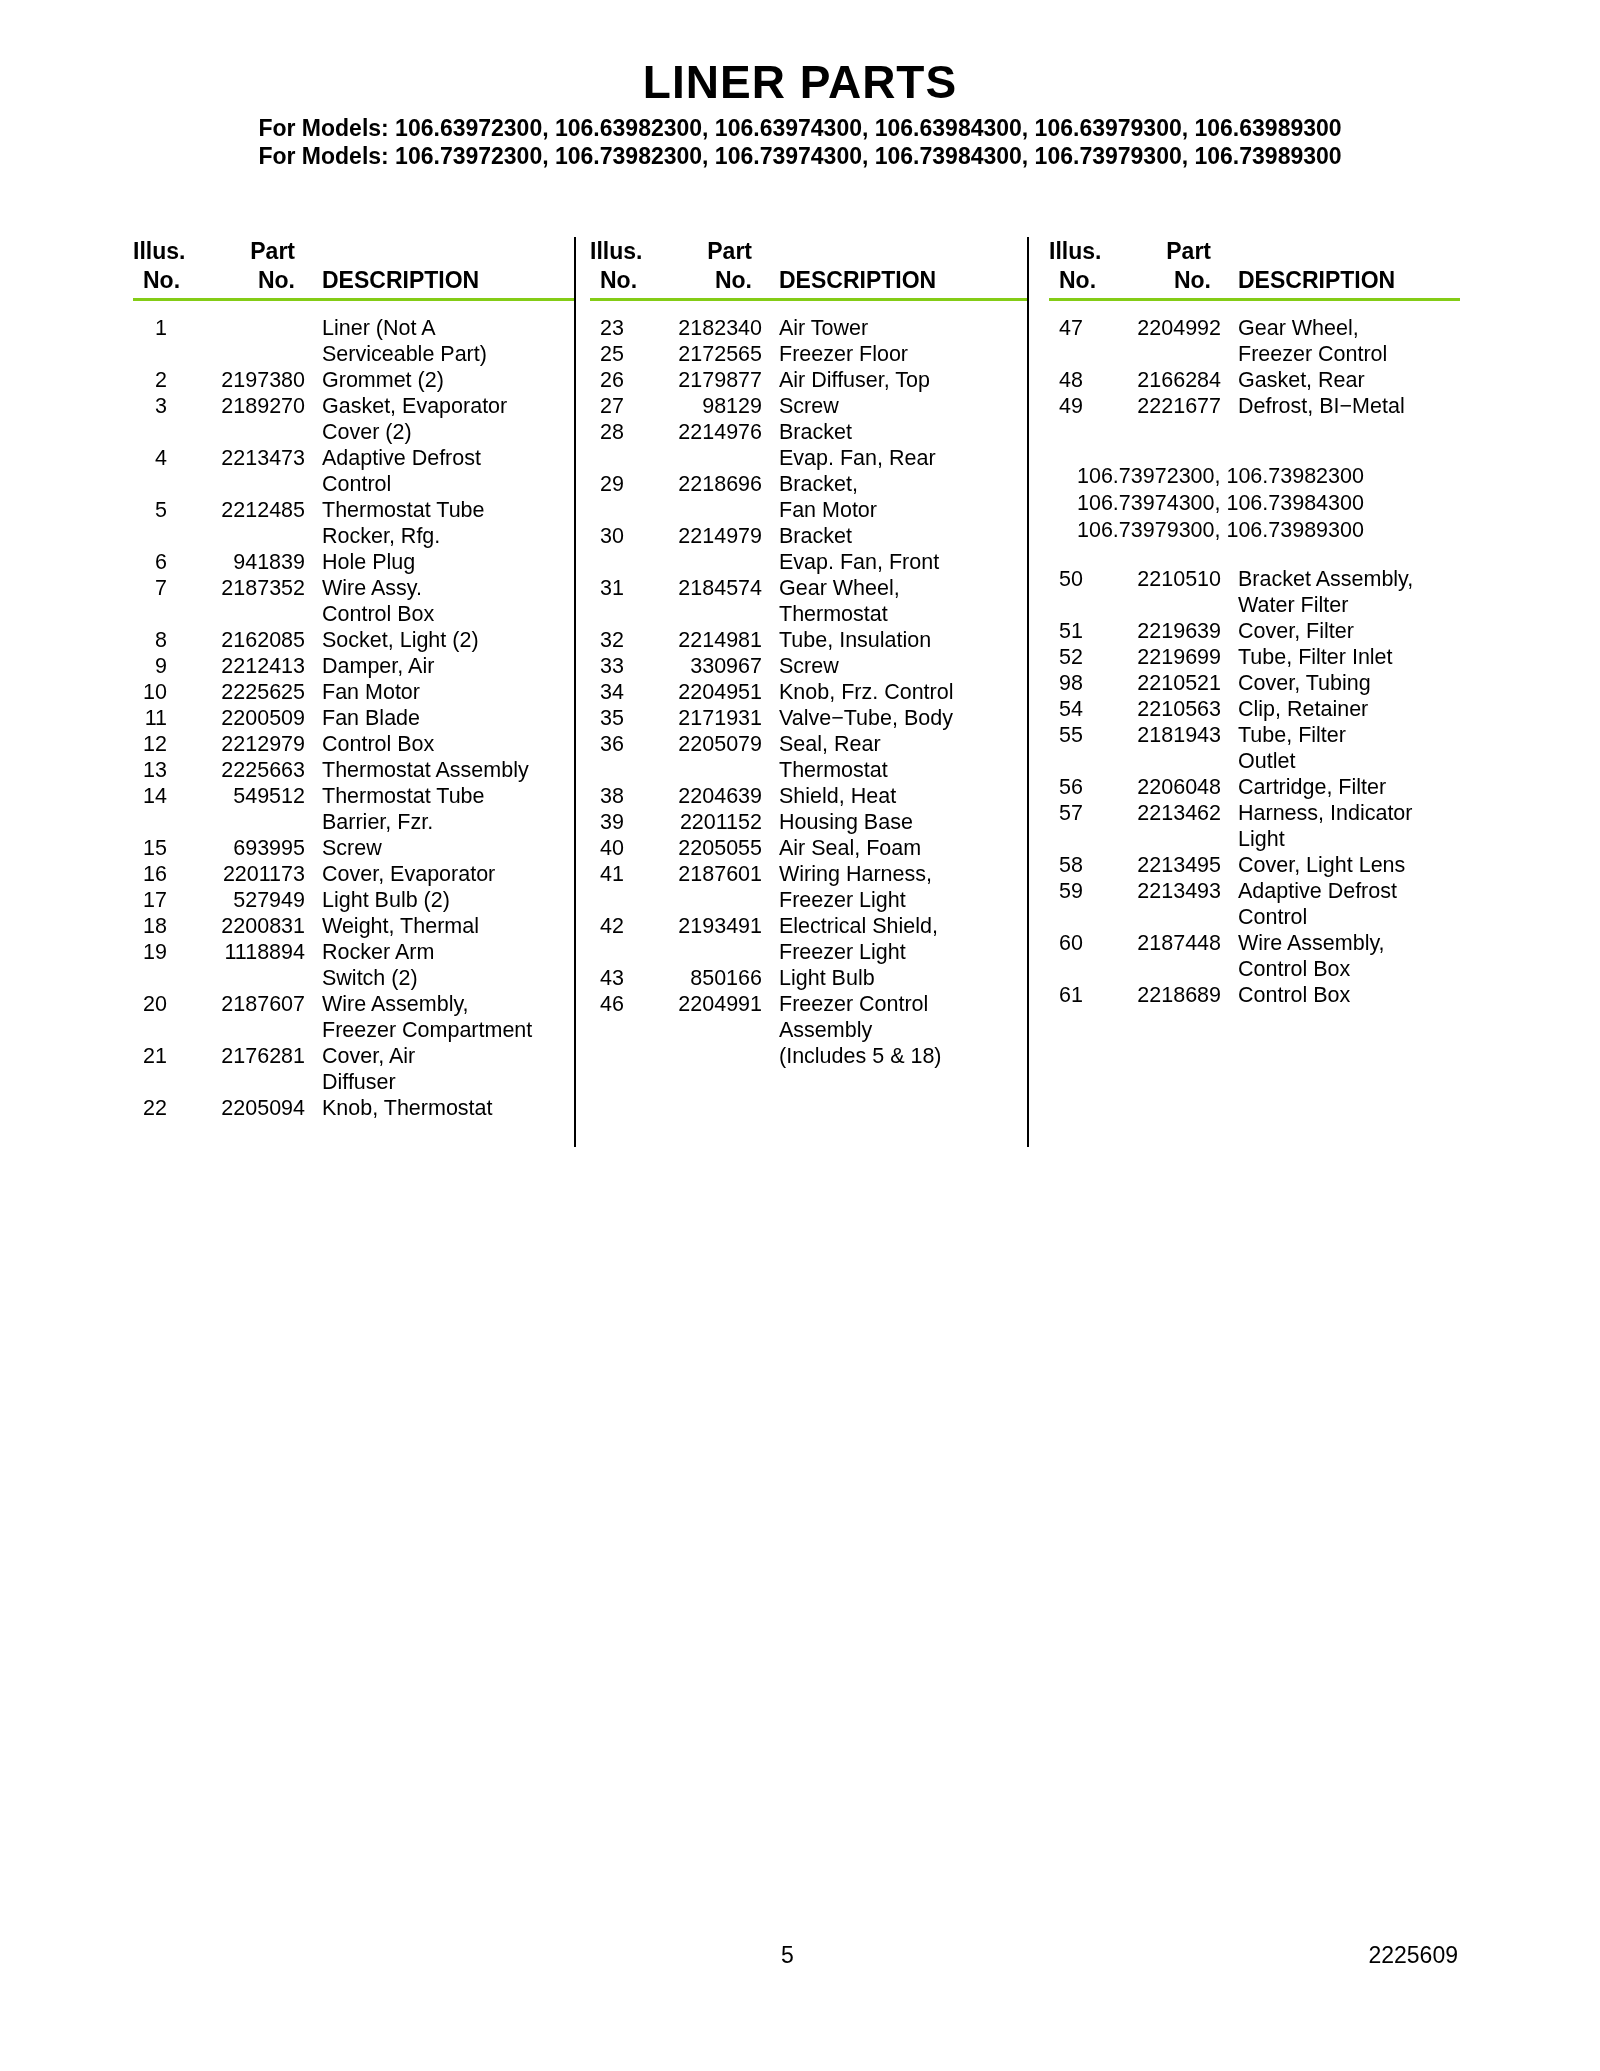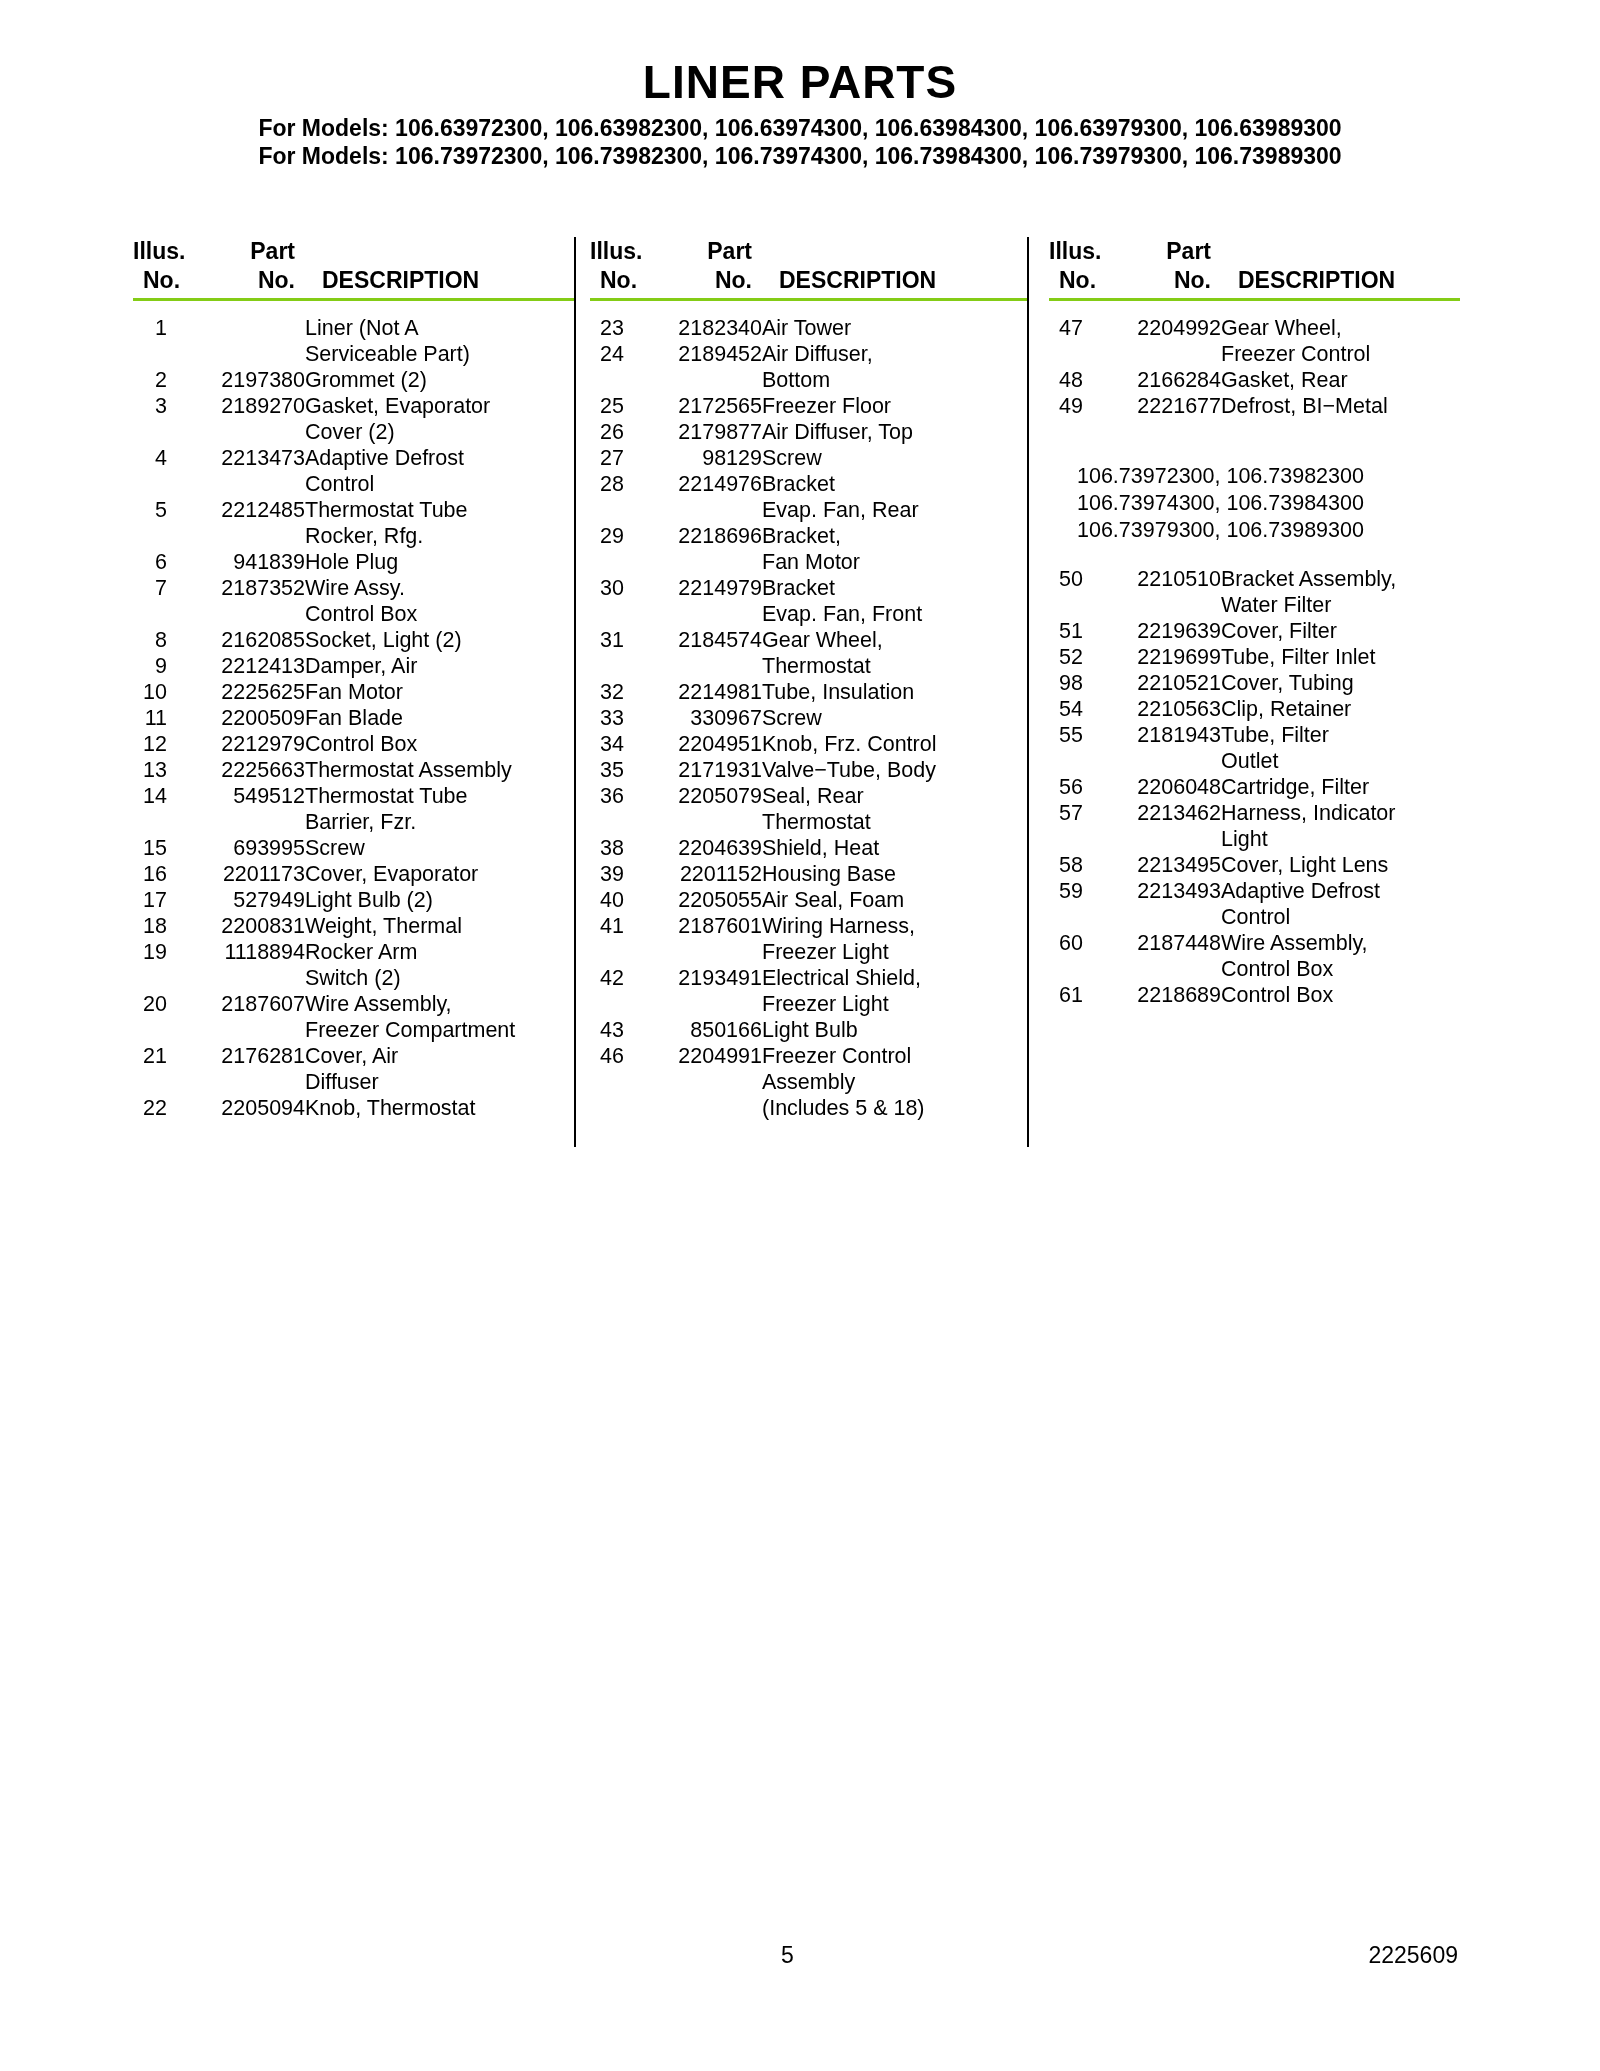--- a/index.html
+++ b/index.html
@@ -27,21 +27,21 @@
     border-bottom:3px solid #84cc16; padding-bottom:3px;
   }
   .h-illus { width:72px; }
   .h-illus .l2 { padding-left:10px; }
   .h-part { width:100px; text-align:right; padding-right:10px; box-sizing:border-box; }
   .h-desc { margin-left:17px; align-self:flex-end; }
   .rows { margin-top:14px; }
   .row { display:flex; font-size:21.5px; line-height:26px; }
   .c-illus { width:34px; text-align:right; flex-shrink:0; }
   .c-part { width:138px; text-align:right; flex-shrink:0; }
-  .c-desc { }
+  .c-desc { margin-left:17px; }
   .c-desc div, .c-illus, .c-part { white-space:nowrap; }
   .note-heading {
     font-weight:bold; font-size:23px; line-height:37px;
     margin:60px 0 0 43px; white-space:nowrap;
   }
   .note-models {
     font-size:21.5px; line-height:27px; margin:44px 0 22px 28px; white-space:nowrap;
   }
   .footer-page {
     position:absolute; top:1942px; left:115px; width:1345px; text-align:center; font-size:23px;
@@ -255,28 +255,20 @@
     </div>
     <div class="rows">
         <div class="row">
           <div class="c-illus">23</div>
           <div class="c-part">2182340</div>
           <div class="c-desc">
             <div>Air Tower</div>
           </div>
         </div>
         <div class="row">
-          <div class="c-illus">24</div>
-          <div class="c-part">2189452</div>
-          <div class="c-desc">
-            <div>Air Diffuser,</div>
-            <div>Bottom</div>
-          </div>
-        </div>
-        <div class="row">
           <div class="c-illus">25</div>
           <div class="c-part">2172565</div>
           <div class="c-desc">
             <div>Freezer Floor</div>
           </div>
         </div>
         <div class="row">
           <div class="c-illus">26</div>
           <div class="c-part">2179877</div>
           <div class="c-desc">

